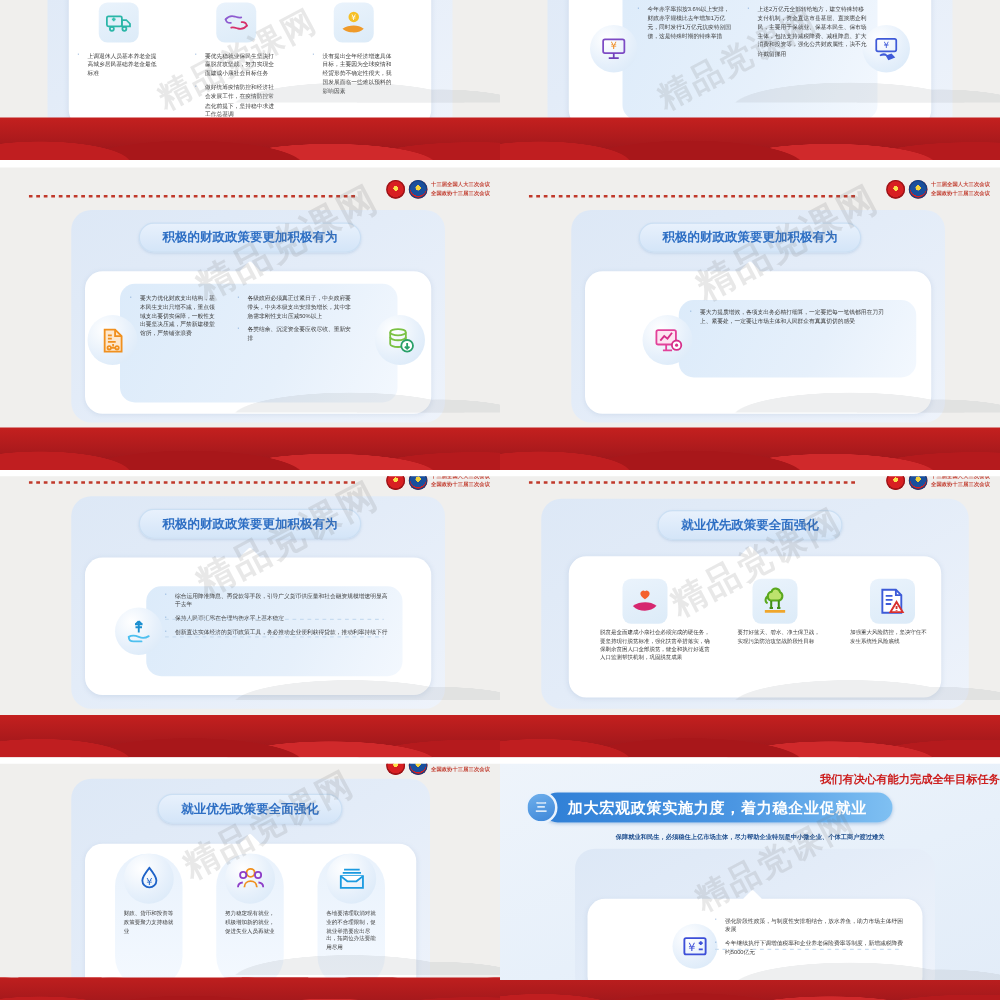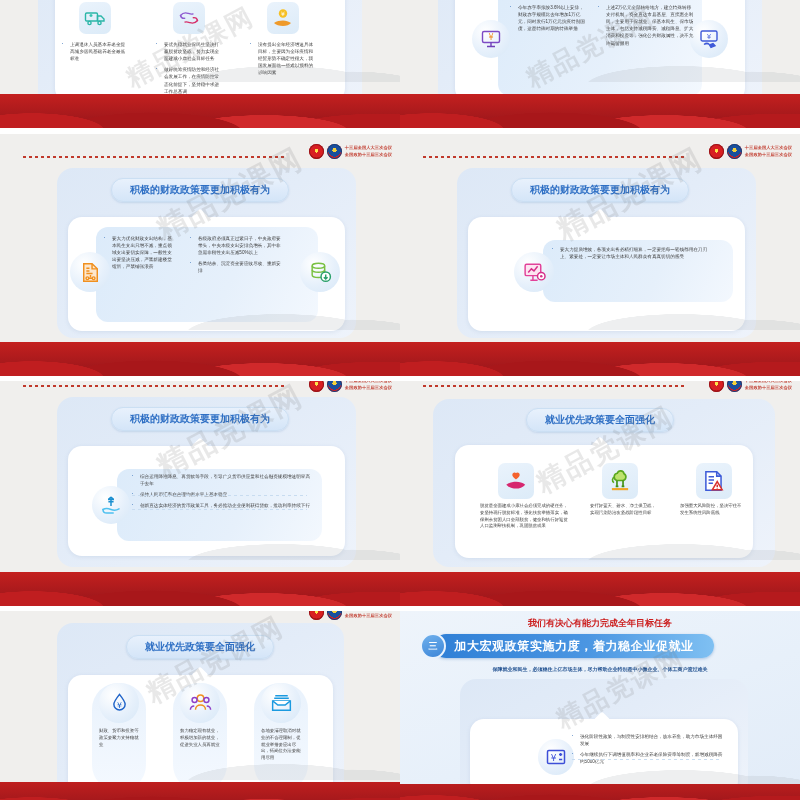--- a/index.html
+++ b/index.html
@@ -506,21 +506,21 @@
     <div class="ribbon" style="height:30px;bottom:-12px;">
       <div class="wisp"></div>
         <div class="silk"></div>
         <div class="mountain"></div>
     </div>
     <div class="wm" style="left:140px;top:30px;font-size:28px;">精品党课网</div>
   </div>
 
   <div class="slide w400" style="left:400px;top:611px;height:189px;background:linear-gradient(160deg,#eef4fb 0%,#e7f0fa 55%,#e2ecf8 100%);">
 
-    <div class="redhead" style="top:6px;font-size:9px;">我们有决心有能力完成全年目标任务</div>
+    <div class="redhead" style="top:6px;font-size:9px;text-align:right;">我们有决心有能力完成全年目标任务</div>
 
     <div class="numpill" style="left:20px;top:22px;">三</div>
     <div class="bluebar" style="left:34px;top:23px;width:280px;font-size:12px;">加大宏观政策实施力度，着力稳企业促就业</div>
 
     <div class="subline" style="top:55px;">保障就业和民生，必须稳住上亿市场主体，尽力帮助企业特别是中小微企业、个体工商户渡过难关</div>
 
     <div class="bluecard" style="left:60px;top:68px;width:288px;height:118px;"></div>
     <div class="whitecard" style="left:70px;top:108px;width:268px;height:76px;"></div>
     <div class="notch" style="left:202px;top:103px;"></div>
 

